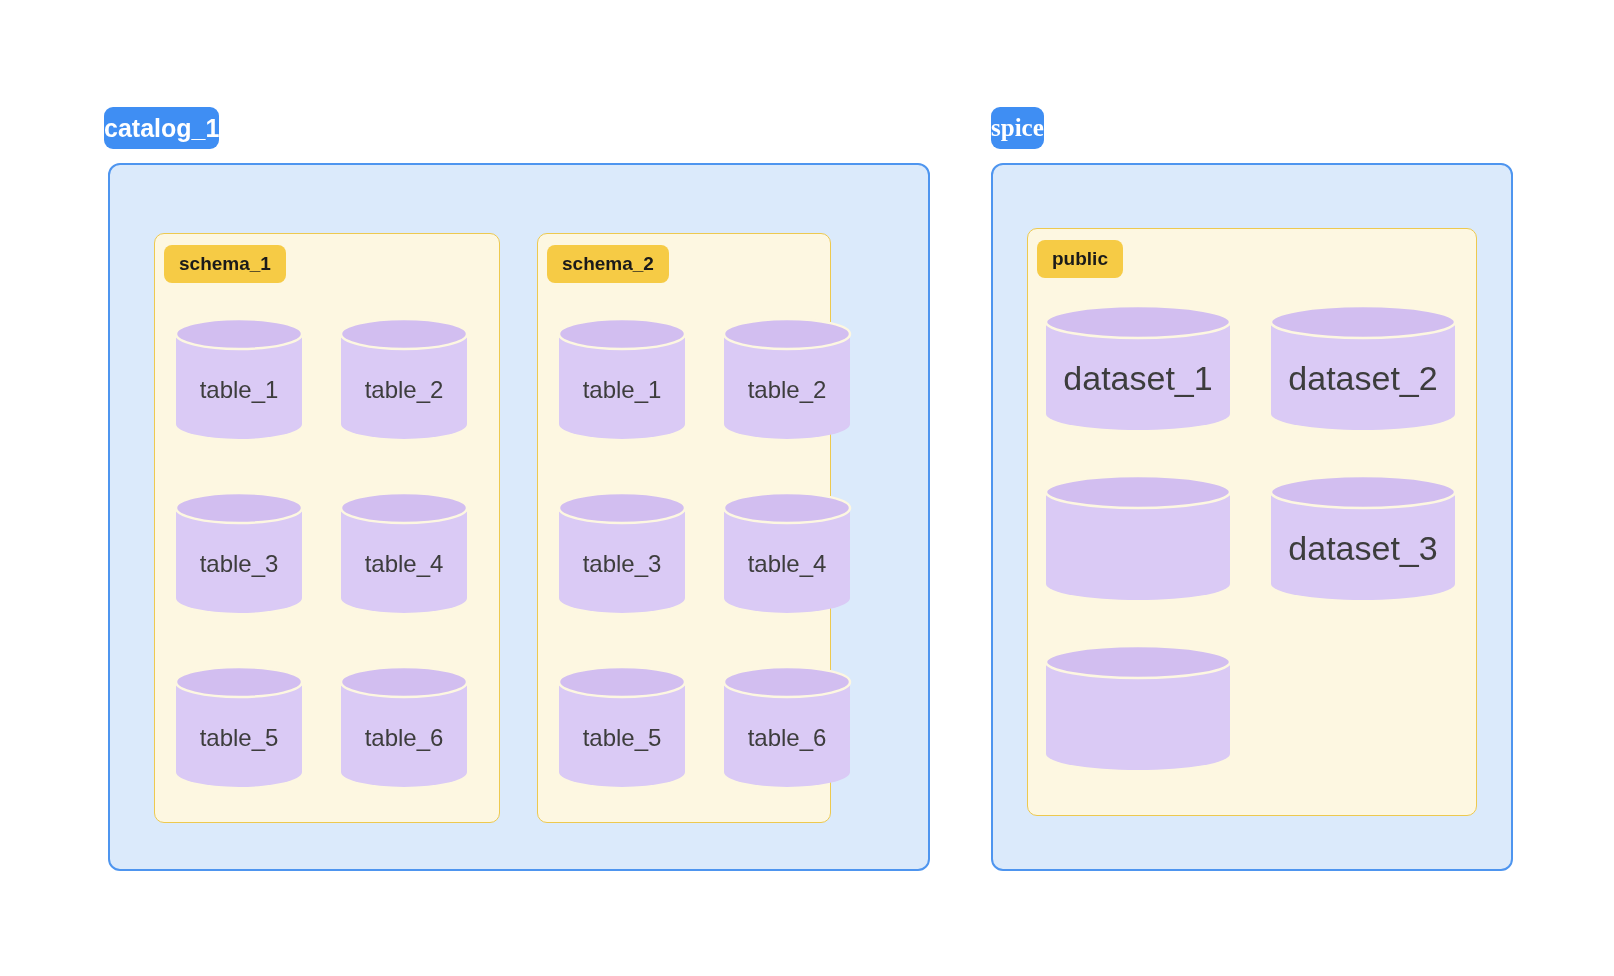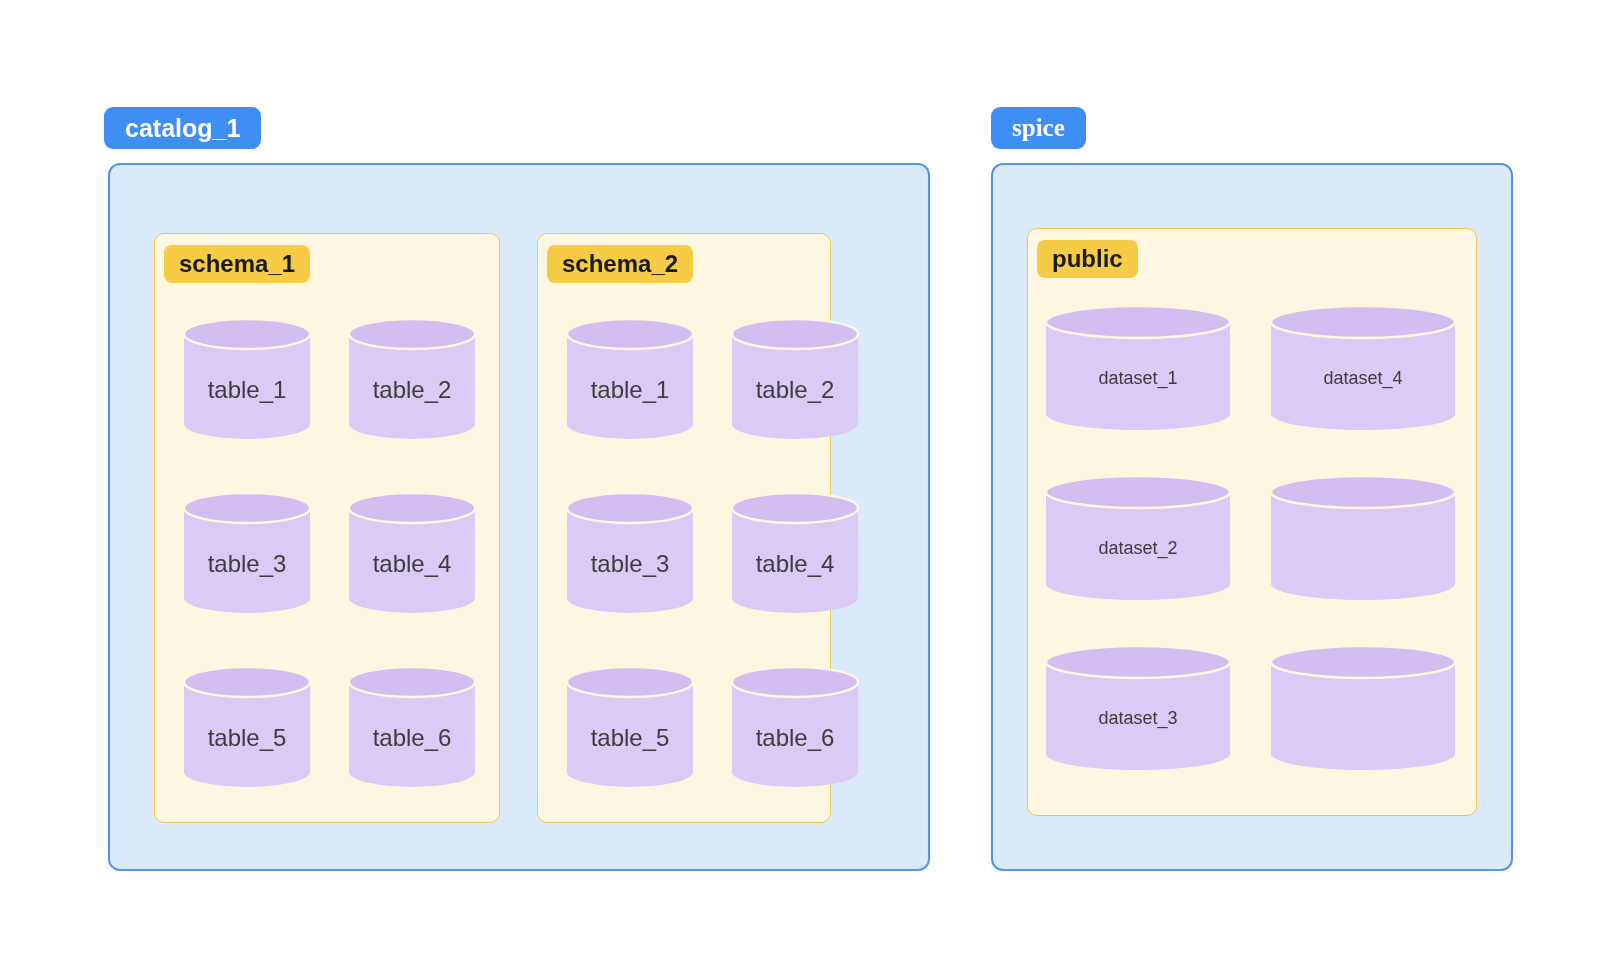--- a/index.html
+++ b/index.html
@@ -23,21 +23,21 @@
   .blue-pill {
     position: absolute;
     height: 42px;
     border-radius: 9px;
     background: var(--blue_pill_bg);
     color: var(--blue_pill_text);
     font-size: 25px;
     font-weight: 700;
     display: flex;
     align-items: center;
-    padding: 0 21px;
+    padding: 0 0;
     box-sizing: border-box;
     white-space: nowrap;
   }
   #catalog-pill { left: 104px; top: 107px; }
   #spice-pill   { left: 991px; top: 107px; font-family: Liberation Serif, serif; }
 
   
   .blue-box {
     position: absolute;
     background: var(--blue_box_bg);
@@ -62,36 +62,36 @@
 
   
   .yellow-pill {
     position: absolute;
     left: 9px;
     top: 11px;
     height: 38px;
     border-radius: 8px;
     background: var(--yellow_pill_bg);
     color: var(--yellow_pill_text);
-    font-size: 24px;
+    font-size: 19px;
     font-weight: 700;
     display: flex;
     align-items: center;
     padding: 17px 15px;
     box-sizing: border-box;
     white-space: nowrap;
   }
 
   
   .grid {
     position: absolute;
     display: grid;
   }
   .grid-tables {
-    left: 28px;
+    left: 20px;
     top: 84px;
     grid-template-columns: 128px 128px;
     column-gap: 37px;
     row-gap: 52px;
   }
   .grid-datasets {
     left: 17px;
     top: 76px;
     grid-template-columns: 186px 186px;
     column-gap: 39px;
@@ -119,21 +119,21 @@
     position: absolute;
     left: 0;
     right: 0;
     display: flex;
     justify-content: center;
     align-items: center;
     color: var(--cylinder_text);
     white-space: nowrap;
   }
   .cyl-table .cyl-label   { top: 30px; bottom: 8px;  font-size: 24px; }
-  .cyl-dataset .cyl-label { top: 32px; bottom: 12px; font-size: 18px; }
+  .cyl-dataset .cyl-label { top: 32px; bottom: 12px; font-size: 34px; }
 </style>
 </head>
 <body>
 
 <div class="canvas">
 
   <div class="blue-pill" id="catalog-pill">catalog_1</div>
 
   <div class="blue-box" id="catalog-box">
 
@@ -258,27 +258,20 @@
       <div class="grid grid-datasets">
 
         <div class="cyl cyl-dataset">
           <svg viewBox="0 0 186 126" preserveAspectRatio="none" aria-hidden="true">
             <path class="cyl-body-shape" d="M1,17 L1,109 A92,16 0 0 0 185,109 L185,17 Z"></path>
             <ellipse class="cyl-top-shape" cx="93" cy="17" rx="92" ry="16"></ellipse>
           </svg>
           <div class="cyl-label">dataset_1</div>
         </div>
 
-        <div class="cyl cyl-dataset">
-          <svg viewBox="0 0 186 126" preserveAspectRatio="none" aria-hidden="true">
-            <path class="cyl-body-shape" d="M1,17 L1,109 A92,16 0 0 0 185,109 L185,17 Z"></path>
-            <ellipse class="cyl-top-shape" cx="93" cy="17" rx="92" ry="16"></ellipse>
-          </svg>
-          <div class="cyl-label">dataset_4</div>
-        </div>
 
         <div class="cyl cyl-dataset">
           <svg viewBox="0 0 186 126" preserveAspectRatio="none" aria-hidden="true">
             <path class="cyl-body-shape" d="M1,17 L1,109 A92,16 0 0 0 185,109 L185,17 Z"></path>
             <ellipse class="cyl-top-shape" cx="93" cy="17" rx="92" ry="16"></ellipse>
           </svg>
           <div class="cyl-label">dataset_2</div>
         </div>
 
         <div class="cyl cyl-dataset">

